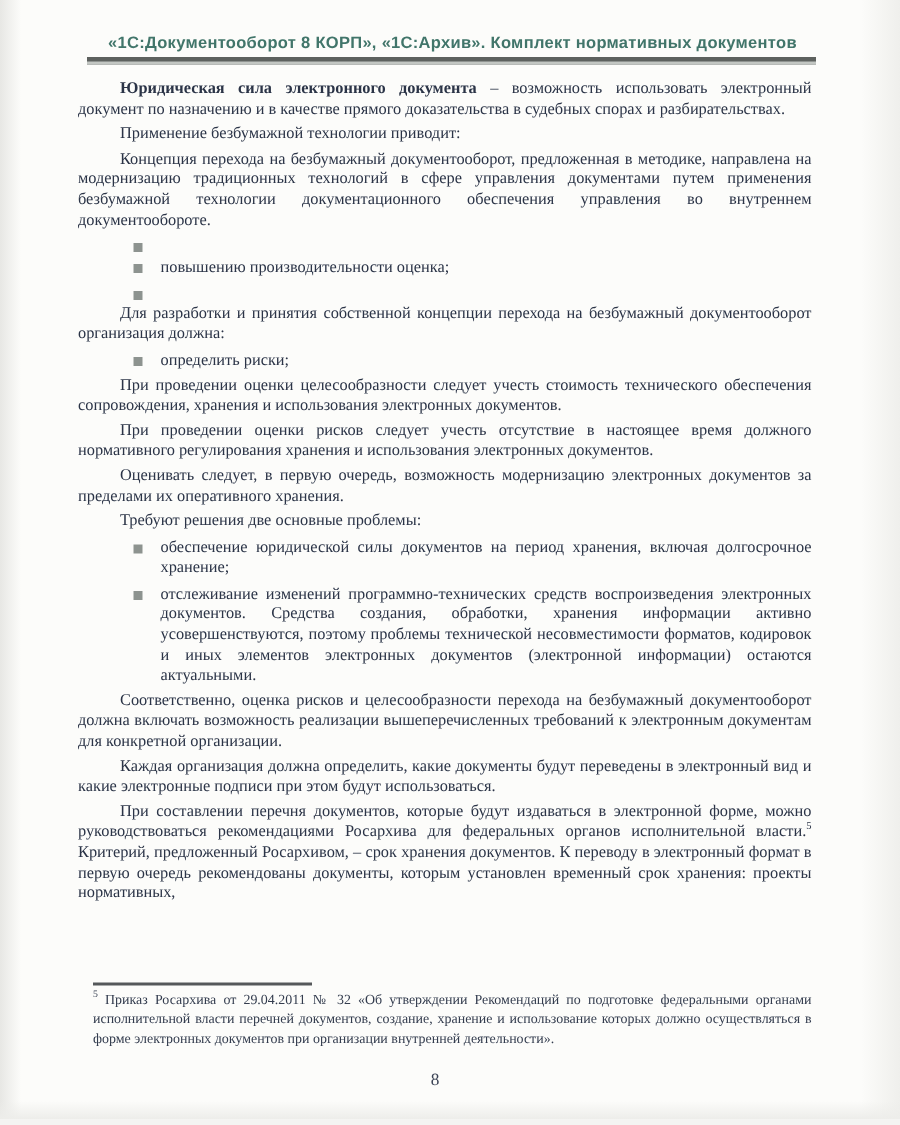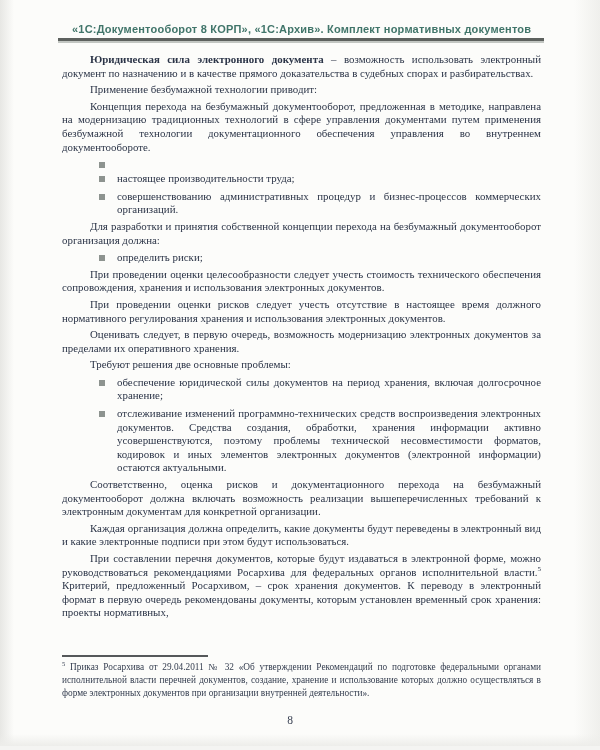--- a/index.html
+++ b/index.html
@@ -35,21 +35,21 @@
     padding-bottom:3px;
   }
   .header-rule{
     height:3px;
     background:#5d615e;
     border-bottom:2px solid #c2c6c2;
   }
 
   
   .doc-body{
-    position:absolute;left:62px;right:59px;top:53px;
+    position:absolute;left:52px;right:59px;top:53px;
     font-size:10.9px;
     line-height:13.6px;
     text-align:justify;
   }
   .para{margin:3px 0 0 0;text-indent:28px;}
   .para:first-child{margin-top:0;}
   .lead-bold{font-weight:bold;}
   .bullet-list{margin-top:4px;}
   .bullet-row{display:flex;padding-left:37px;margin-top:4px;}
   .bullet-row .sq{
@@ -95,25 +95,24 @@
     <p class="para">Применение безбумажной технологии приводит:</p>
 
     <p class="para">Концепция перехода на безбумажный документооборот, предложенная в методике, направлена на модернизацию традиционных технологий в сфере управления документами путем применения безбумажной технологии документационного обеспечения управления во внутреннем документообороте.</p>
 
     <div class="bullet-list">
       <div class="bullet-row">
         <span class="sq"></span>
       </div>
       <div class="bullet-row">
         <span class="sq"></span>
-        <span class="bt">настоящее производительности труда;</span>
+        <span class="bt">повышению производительности оценка;</span>
       </div>
       <div class="bullet-row">
         <span class="sq"></span>
-        <span class="bt">совершенствованию административных процедур и бизнес-процессов коммерческих организаций.</span>
       </div>
     </div>
 
     <p class="para">Для разработки и принятия собственной концепции перехода на безбумажный документооборот организация должна:</p>
 
     <div class="bullet-list">
       <div class="bullet-row">
         <span class="sq"></span>
         <span class="bt">определить риски;</span>
       </div>
@@ -131,21 +130,21 @@
       <div class="bullet-row">
         <span class="sq"></span>
         <span class="bt">обеспечение юридической силы документов на период хранения, включая долгосрочное хранение;</span>
       </div>
       <div class="bullet-row">
         <span class="sq"></span>
         <span class="bt">отслеживание изменений программно-технических средств воспроизведения электронных документов. Средства создания, обработки, хранения информации активно усовершенствуются, поэтому проблемы технической несовместимости форматов, кодировок и иных элементов электронных документов (электронной информации) остаются актуальными.</span>
       </div>
     </div>
 
-    <p class="para">Соответственно, оценка рисков и документационного перехода на безбумажный документооборот должна включать возможность реализации вышеперечисленных требований к электронным документам для конкретной организации.</p>
+    <p class="para">Соответственно, оценка рисков и целесообразности перехода на безбумажный документооборот должна включать возможность реализации вышеперечисленных требований к электронным документам для конкретной организации.</p>
 
     <p class="para">Каждая организация должна определить, какие документы будут переведены в электронный вид и какие электронные подписи при этом будут использоваться.</p>
 
     <p class="para"><span>При составлении перечня документов, которые будут издаваться в электронной форме, можно руководствоваться рекомендациями Росархива для федеральных органов исполнительной власти.</span><sup class="fn-ref">5</sup><span> Критерий, предложенный Росархивом, – срок хранения документов. К переводу в электронный формат в первую очередь рекомендованы документы, которым установлен временный срок хранения: проекты нормативных,</span></p>
 
   </div>
 
   <div class="footnote">
     <div class="footnote-rule"></div>
     <div><sup>5</sup><span> Приказ Росархива от 29.04.2011 № 32 «Об утверждении Рекомендаций по подготовке федеральными органами исполнительной власти перечней документов, создание, хранение и использование которых должно осуществляться в форме электронных документов при организации внутренней деятельности».</span></div>

